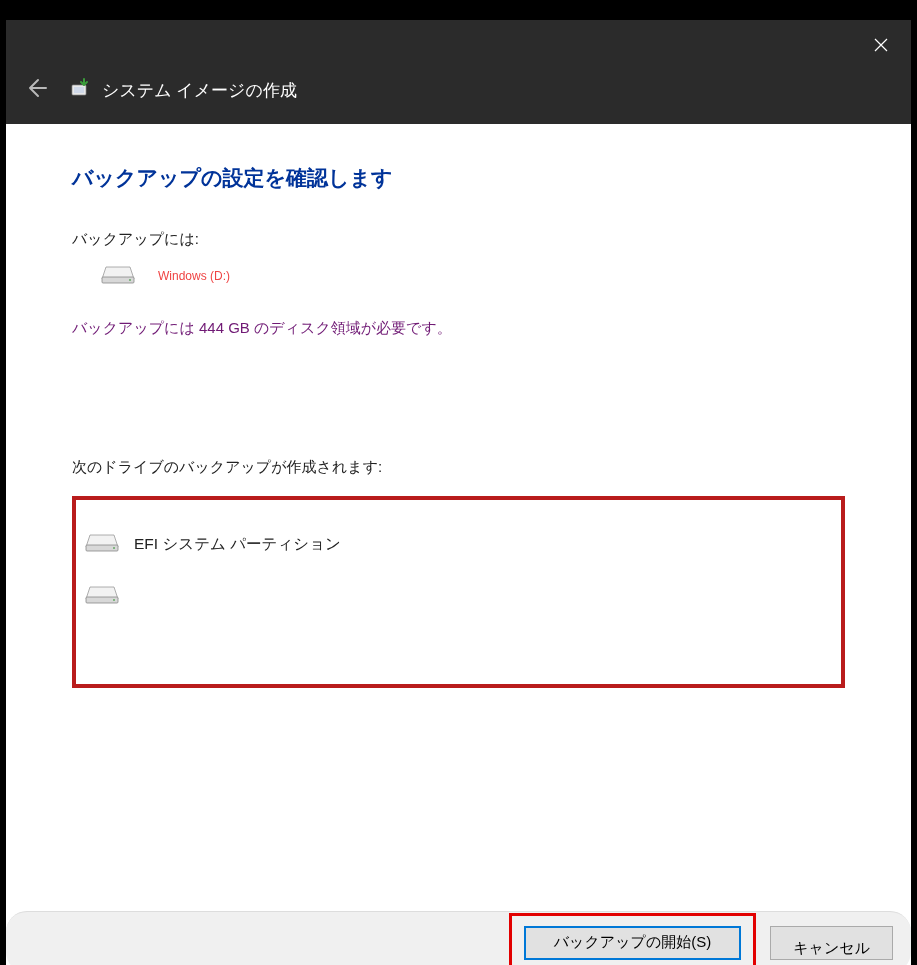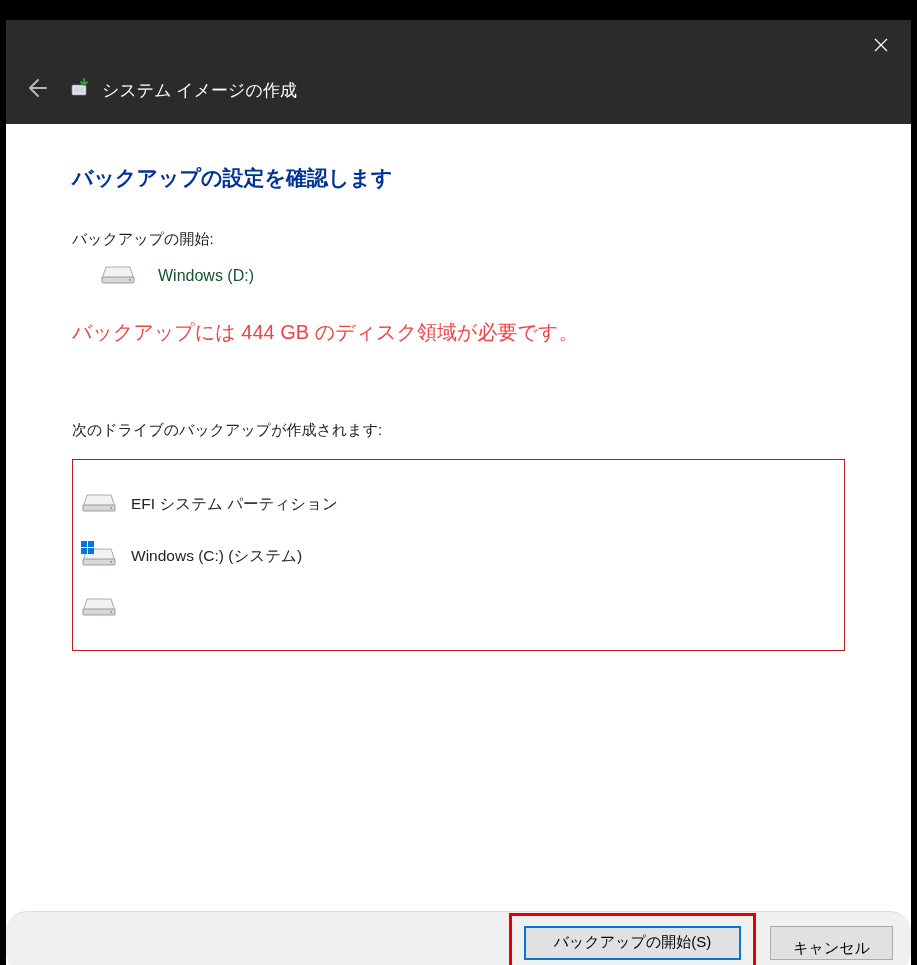--- a/index.html
+++ b/index.html
@@ -72,35 +72,35 @@
   .location-row {
     display: flex;
     align-items: center;
     margin-left: 28px;
     margin-bottom: 30px;
   }
   .drive-icon {
     margin-right: 22px;
   }
   .location-name {
-    font-size: 16px;
-    color: #14532d;
+    font-size: 12px;
+    color: #ef4444;
   }
   .size-text {
-    font-size: 20px;
-    color: #ef4444;
-    margin-bottom: 75px;
+    font-size: 15px;
+    color: #701a75;
+    margin-bottom: 120px;
   }
   .drives-label {
     font-size: 15px;
     color: #222;
     margin-bottom: 19px;
   }
   .drives-box {
-    border: 1px solid #b91c1c;
+    border: 4px solid #b91c1c;
     height: 192px;
     padding: 18px 8px;
   }
   .drive-row {
     display: flex;
     align-items: center;
     height: 52px;
     padding-left: 0;
   }
   .drive-row .drive-icon { margin-right: 14px; margin-left: 0; }
@@ -158,21 +158,21 @@
         <rect x="4" y="10" width="10" height="6" fill="#cfd8e8"></rect>
         <path d="M14 2 L14 7 M11 5 L14 8 L17 5" stroke="#3a9b3a" stroke-width="2" fill="none" stroke-linecap="round" stroke-linejoin="round"></path>
       </svg>
     </div>
     <div class="title-text">システム イメージの作成</div>
   </div>
 
   <div class="content">
     <h1 class="page-heading">バックアップの設定を確認します</h1>
 
-    <div class="label-text">バックアップの開始:</div>
+    <div class="label-text">バックアップには:</div>
 
     <div class="location-row">
       <span class="drive-icon">
         <svg width="36" height="22" viewBox="0 0 36 22">
           <path d="M2 16 L6 4 L30 4 L34 16 Z" fill="#f2f2f2" stroke="#999" stroke-width="0.8"></path>
           <rect x="2" y="14" width="32" height="6" rx="1" fill="#d8d8d8" stroke="#888" stroke-width="0.8"></rect>
           <circle cx="30" cy="17" r="1" fill="#6a6"></circle>
         </svg>
       </span>
       <span class="location-name">Windows (D:)</span>
@@ -188,36 +188,20 @@
           <svg width="36" height="22" viewBox="0 0 36 22">
             <path d="M2 16 L6 4 L30 4 L34 16 Z" fill="#f2f2f2" stroke="#999" stroke-width="0.8"></path>
             <rect x="2" y="14" width="32" height="6" rx="1" fill="#d8d8d8" stroke="#888" stroke-width="0.8"></rect>
             <circle cx="30" cy="17" r="1" fill="#6a6"></circle>
           </svg>
         </span>
         <span class="drive-name">EFI システム パーティション</span>
       </div>
       <div class="drive-row">
         <span class="drive-icon">
-          <svg width="36" height="26" viewBox="0 0 36 26">
-            <path d="M2 20 L6 8 L30 8 L34 20 Z" fill="#f2f2f2" stroke="#999" stroke-width="0.8"></path>
-            <rect x="2" y="18" width="32" height="6" rx="1" fill="#d8d8d8" stroke="#888" stroke-width="0.8"></rect>
-            <circle cx="30" cy="21" r="1" fill="#6a6"></circle>
-            <g transform="translate(0,0)">
-              <rect x="0" y="0" width="6" height="6" fill="#0078d7"></rect>
-              <rect x="7" y="0" width="6" height="6" fill="#0078d7"></rect>
-              <rect x="0" y="7" width="6" height="6" fill="#0078d7"></rect>
-              <rect x="7" y="7" width="6" height="6" fill="#0078d7"></rect>
-            </g>
-          </svg>
-        </span>
-        <span class="drive-name">Windows (C:) (システム)</span>
-      </div>
-      <div class="drive-row">
-        <span class="drive-icon">
           <svg width="36" height="22" viewBox="0 0 36 22">
             <path d="M2 16 L6 4 L30 4 L34 16 Z" fill="#f2f2f2" stroke="#999" stroke-width="0.8"></path>
             <rect x="2" y="14" width="32" height="6" rx="1" fill="#d8d8d8" stroke="#888" stroke-width="0.8"></rect>
             <circle cx="30" cy="17" r="1" fill="#6a6"></circle>
           </svg>
         </span>
       </div>
     </div>
   </div>
 

